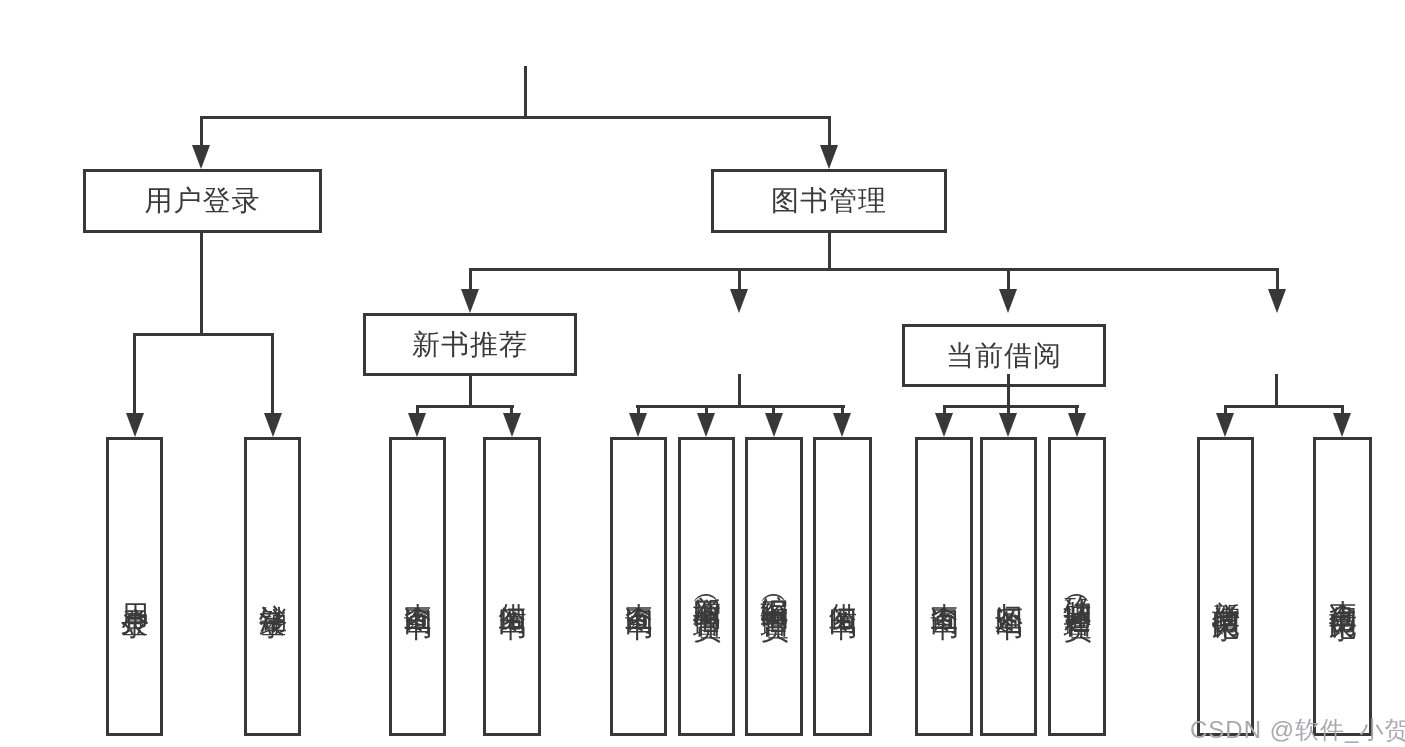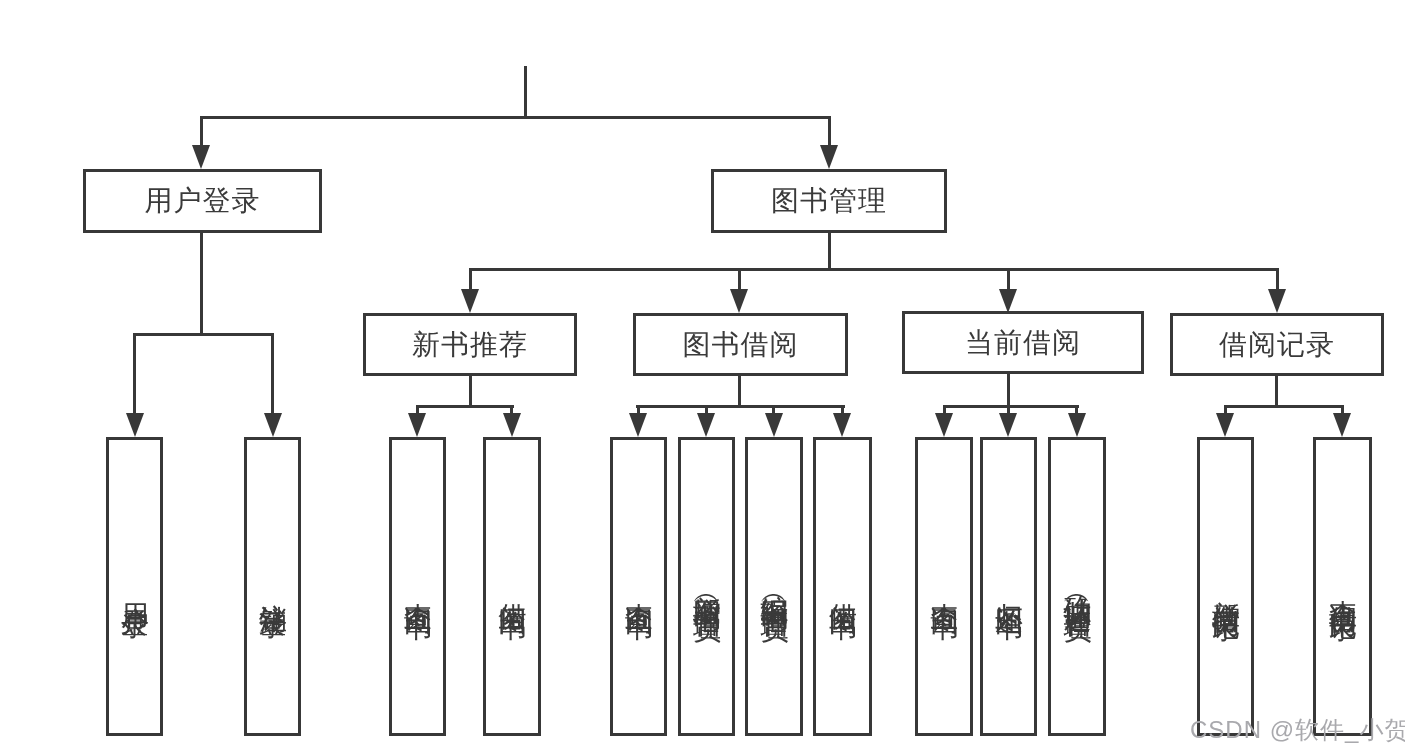--- a/index.html
+++ b/index.html
@@ -26,23 +26,21 @@
 </head>
 <body>
 
 <div id="stage" style="--line: #383838; --text: #3a3a3a; background: rgb(255, 255, 255);">
 
 
   <div class="node" style="left:83px;top:169px;width:239px;height:64px">用户登录</div>
   <div class="node" style="left:363px;top:313px;width:214px;height:63px">新书推荐</div>
 
   <div class="node" style="left:711px;top:169px;width:236px;height:64px">图书管理</div>
-  <div class="node" style="left:633px;top:313px;width:215px;height:63px">图书借阅</div>
-  <div class="node" style="left:902px;top:311px;width:242px;height:63px">当前借阅</div>
-  <div class="node" style="left:1170px;top:313px;width:214px;height:63px">借阅记录</div>
+  <div class="node" style="left:902px;top:324px;width:204px;height:63px">当前借阅</div>
 
   <div class="vnode" style="left:106px;top:437px;width:57px;height:299px">
     <span>用户登录</span>
     </div>
   <div class="vnode" style="left:244px;top:437px;width:57px;height:299px">
     <span>注销登录</span>
     </div>
 
   <div class="vnode" style="left:389px;top:437px;width:57px;height:299px">
     <span>查询图书</span>

